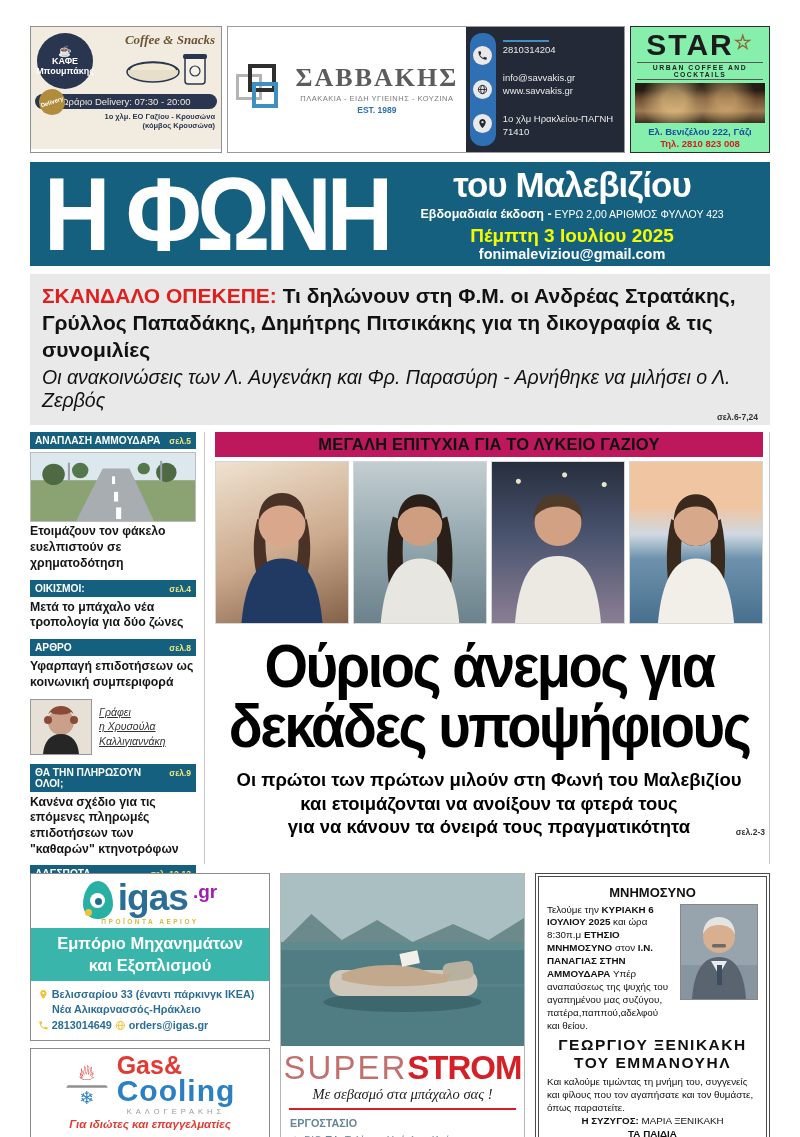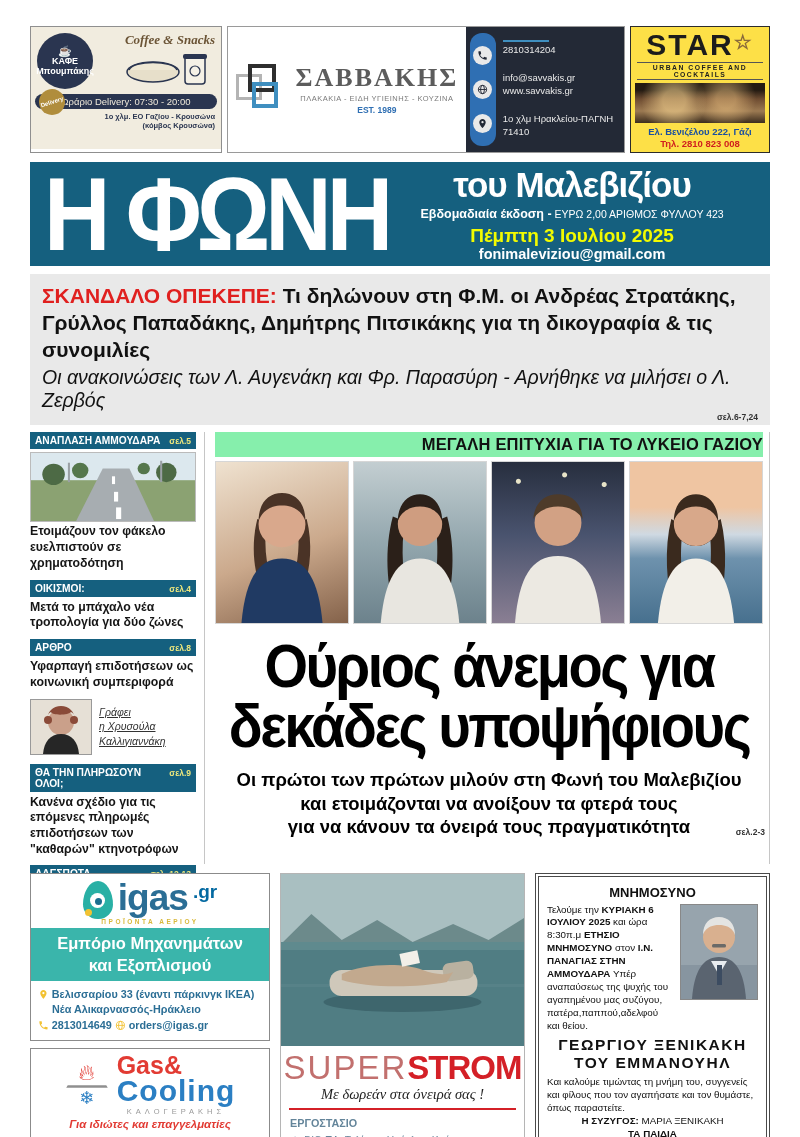--- a/index.html
+++ b/index.html
@@ -2,21 +2,21 @@
 <html><head>
 <meta charset="utf-8">
 <style>
   html,body{margin:0;padding:0;background:#fff;}
   body{width:800px;height:1137px;overflow:hidden;font-family:"Liberation Sans",sans-serif;color:#111;}
   .page{box-sizing:border-box;width:800px;height:1137px;padding:26px 30px 6px 30px;background:#fff;}
   .ic{width:1em;height:1em;fill:currentColor;display:inline-block;vertical-align:-2px;}
 
   
   .adrow{display:flex;gap:5px;height:127px;}
-  .ad{box-sizing:border-box;border:1px solid #8f8f8f;background:#fde047;overflow:hidden;position:relative;}
+  .ad{box-sizing:border-box;border:1px solid #8f8f8f;background:#86efac;overflow:hidden;position:relative;}
   .ad-boub{width:192px;background:#f1ecdf;display:flex;flex-direction:column;}
   .boub-top{flex:1;display:flex;padding:4px 6px 0;}
   .boub-logo{width:56px;height:56px;border-radius:50%;background:#2a3550;color:#fff;display:flex;flex-direction:column;align-items:center;justify-content:center;font-size:9px;font-weight:bold;line-height:1.1;flex:none;margin-top:2px;}
   .boub-logo .cup{font-size:11px;}
   .boub-right{flex:1;text-align:right;}
   .boub-script{font-family:"Liberation Serif",serif;font-style:italic;font-weight:bold;color:#6b5436;font-size:13px;margin-top:1px;}
   .boub-sketch{margin-top:2px;}
   .boub-badge{position:absolute;left:8px;top:62px;width:26px;height:26px;border-radius:50%;background:#b08d3c;color:#fff;font-size:6px;display:flex;align-items:center;justify-content:center;transform:rotate(-18deg);font-weight:bold;}
   .boub-hours{background:#2a3550;color:#efe9da;font-size:9.5px;text-align:center;border-radius:8px;margin:0 4px;padding:2px 0;}
   .boub-addr{font-size:7.5px;font-weight:bold;color:#2a3550;text-align:right;padding:3px 6px 18px;line-height:1.25;}
@@ -76,21 +76,21 @@
   .sidebar{width:166px;flex:none;padding-right:8px;border-right:1px solid #c6c6c6;}
   .sb-h{background:#15607f;color:#fff;font-size:10.2px;font-weight:bold;padding:3px 5px;display:flex;justify-content:space-between;align-items:baseline;margin-bottom:3px;}
   .sb-h .pg{color:#efe87d;font-size:8.5px;font-weight:bold;flex:none;margin-left:4px;}
   .sb-t{font-size:12.3px;line-height:1.28;margin:2px 0 8px;color:#151515;font-weight:bold;}
   .sb-img{width:100%;height:70px;display:block;border:1px solid #bbb;box-sizing:border-box;}
   .author{display:flex;gap:7px;margin:1px 0 9px;align-items:center;}
   .author-photo{width:60px;height:54px;border:1px solid #999;flex:none;}
   .author-cap{font-size:10.5px;font-style:italic;color:#333;text-decoration:underline;line-height:1.35;}
 
   .main{flex:1;padding-left:10px;padding-right:6px;border-right:1px solid #c6c6c6;}
-  .banner{background:#86efac;color:#111;text-align:right;font-weight:bold;font-size:16.5px;padding:3px 0;letter-spacing:.2px;}
+  .banner{background:#be185d;color:#111;text-align:center;font-weight:bold;font-size:16.5px;padding:3px 0;letter-spacing:.2px;}
   .photos{display:flex;gap:4px;margin-top:4px;height:163px;}
   .photo{flex:1;position:relative;overflow:hidden;border:1px solid #d6d6d6;box-sizing:border-box;}
   .photo svg.sil{position:absolute;bottom:-2px;left:50%;transform:translateX(-50%);height:92%;}
   .p1{background:linear-gradient(160deg,#efe2d0,#cba98c 55%,#84624a);}
   .p2{background:linear-gradient(#c3ced1,#93a7ae 50%,#6c828c);}
   .p3{background:radial-gradient(circle at 20% 12%,#e8e4c8 0 2px,transparent 3px),radial-gradient(circle at 55% 8%,#e8e4c8 0 2px,transparent 3px),radial-gradient(circle at 85% 14%,#e8e4c8 0 2px,transparent 3px),linear-gradient(#272e3e,#49536e 45%,#8a7f93);}
   .p4{background:linear-gradient(#efc5a2 0 28%,#cfd9e2 45%,#6e92ad 60%,#47708e);}
   .headline{font-weight:bold;font-size:56px;letter-spacing:-2.5px;line-height:1.0;text-align:center;margin-top:12px;color:#000;transform:scaleY(1.08);transform-origin:top center;}
   .deck{font-weight:bold;font-size:18.5px;line-height:1.25;text-align:center;margin-top:20px;position:relative;color:#000;}
   .deck .ref{position:absolute;right:-2px;bottom:0;font-size:8.5px;color:#333;}
@@ -99,21 +99,21 @@
   .bottom{display:flex;gap:10px;margin-top:9px;align-items:flex-start;}
   .bcol1{width:240px;flex:none;} .bcol2{width:245px;flex:none;} .bcol3{flex:1;}
 
   .igas{border:1px solid #8b8b8b;background:#fff;}
   .igas-logo{display:flex;align-items:flex-start;justify-content:center;gap:5px;padding:7px 0 1px;}
   .drop{width:30px;height:38px;background:#29b0a5;border-radius:50% 50% 48% 48%/62% 62% 38% 38%;position:relative;flex:none;}
   .drop:before{content:"";position:absolute;left:7px;top:12px;width:15px;height:15px;border-radius:50%;background:#fff;}
   .drop:after{content:"";position:absolute;left:12px;top:17px;width:7px;height:7px;border-radius:50%;background:#1b6e8f;}
   .drop .y{position:absolute;left:2px;bottom:3px;width:7px;height:7px;border-radius:50%;background:#f2c233;}
   .igas-word{font-size:37px;font-weight:bold;color:#2b6e95;line-height:.9;letter-spacing:-1px;}
-  .igas-tld{font-size:19px;font-weight:bold;color:#0369a1;}
+  .igas-tld{font-size:19px;font-weight:bold;color:#a21caf;}
   .igas-sub{text-align:center;font-size:6.5px;letter-spacing:2.5px;color:#d9b93c;margin:-2px 0 3px;font-weight:bold;}
   .igas-band{background:#3ab5ab;color:#fff;text-align:center;font-weight:bold;font-size:16.5px;line-height:1.3;padding:5px 0;}
   .igas-info{padding:6px 7px 7px;color:#2b6e95;font-weight:bold;font-size:10.8px;line-height:1.4;}
   .igas-info .ic{color:#f2c233;margin-right:3px;}
 
   .gc{border:1px solid #8b8b8b;background:#fff;margin-top:7px;}
   .gc-logo{display:flex;justify-content:center;align-items:center;gap:8px;padding-top:5px;}
   .gc-icon{width:44px;text-align:center;flex:none;line-height:1;}
   .gc-flame{font-size:22px;color:#e23b33;}
   .gc-chev{border-top:3px solid #8f8f8f;width:40px;margin:1px auto;transform:perspective(20px) rotateX(30deg);}
@@ -464,21 +464,21 @@
           <rect y="68" width="240" height="104" fill="#507d83"></rect>
           <rect y="68" width="240" height="8" fill="#5f8a8e"></rect>
           <rect y="110" width="240" height="3" fill="#5a858a" opacity=".7"></rect>
           <ellipse cx="120" cy="128" rx="78" ry="10" fill="#3e666d"></ellipse>
           <rect x="48" y="96" width="146" height="26" rx="12" fill="#cfc8ba"></rect>
           <rect x="160" y="88" width="30" height="18" rx="6" fill="#b9b1a0" transform="rotate(-8 175 97)"></rect>
           <path d="M60 100c20-10 60-12 80-4 10 4 22 6 30 2l-6 10c-30 6-80 6-104-2z" fill="#c2a98e"></path>
           <rect x="118" y="78" width="18" height="13" fill="#f2efe8" transform="rotate(-12 127 84)"></rect>
         </svg>
         <div class="ss-brand"><span class="ss-super">SUPER</span><span class="ss-strom">STROM</span></div>
-        <div class="ss-tag">Με δωρεάν στα όνειρά σας !</div>
+        <div class="ss-tag">Με σεβασμό στα μπάχαλο σας !</div>
         <div class="ss-info">
           <div class="ss-fact">ΕΡΓΟΣΤΑΣΙΟ</div>
           <div><svg class="ic">
                 <use href="#i-pin" xlink:href="#i-pin"></use>
               </svg><span>ΒΙΟ.ΠΑ. Τυλίσου, Ηράκλειο Κρήτης</span></div>
 
         </div>
 
       </div>
     </div>

